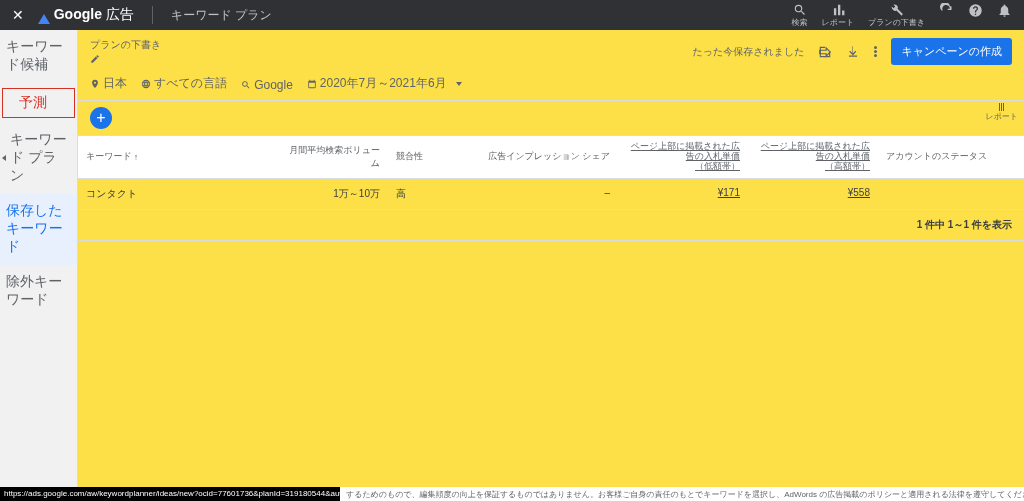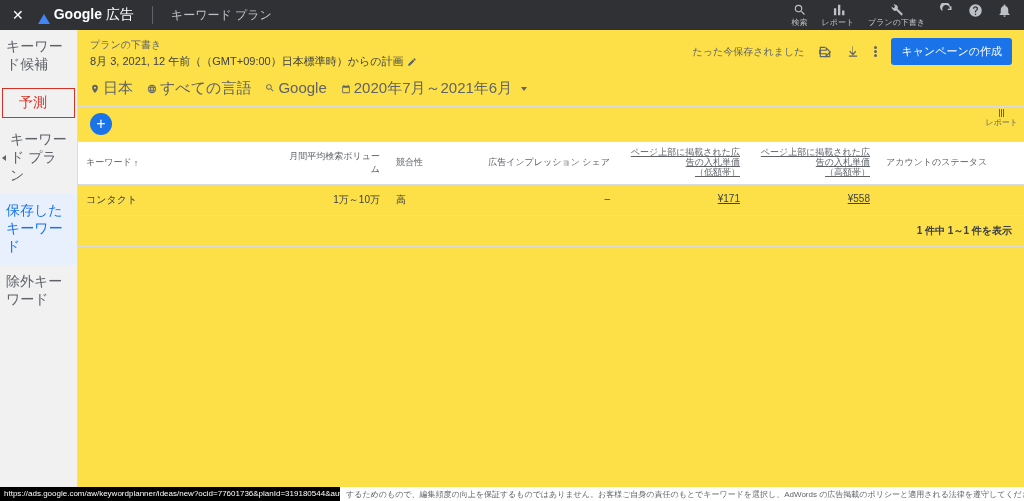--- a/index.html
+++ b/index.html
@@ -33,21 +33,21 @@
   .subhead .draft { font-size:10px; color:#5f6368; margin-bottom:2px; }
   .subhead .ts { font-size:11px; color:#3c4043; display:flex; align-items:center; gap:4px; }
   .subhead .pencil { width:10px; height:10px; fill:#5f6368; cursor:pointer; }
   .subhead .right2 { display:flex; align-items:center; gap:14px; }
   .subhead .saved { font-size:10px; color:#5f6368; }
   .subhead .ibtn { width:14px; height:14px; fill:#5f6368; cursor:pointer; }
   .subhead .more { font-size:16px; color:#5f6368; line-height:1; cursor:pointer; display:flex; flex-direction:column; align-items:center; gap:1px;}
   .subhead .more span{width:3px;height:3px;background:#5f6368;border-radius:50%;}
   .subhead .cta { background:#1a73e8; color:#fff; border:none; padding:6px 10px; border-radius:3px; font-size:11px; cursor:pointer; }
   
-  .filters { padding: 6px 12px 8px; border-bottom:1px solid #dadce0; display:flex; align-items:flex-start; gap:14px; font-size:15px; color:#5f6368; }
+  .filters { padding: 6px 12px 8px; border-bottom:1px solid #dadce0; display:flex; align-items:flex-end; gap:14px; font-size:12px; color:#5f6368; }
   .filters .chip { display:flex; align-items:center; gap:3px; }
   .filters svg { width:10px; height:10px; fill:#5f6368; }
   .filters .cal { cursor:pointer; }
   .filters .cal .chev { width:0;height:0;border-left:3px solid transparent;border-right:3px solid transparent;border-top:4px solid #5f6368; display:inline-block; margin-left:6px;}
   
   .fabrow { display:flex; align-items:center; padding:6px 12px; position:relative;}
   .fab { width:22px; height:22px; border-radius:50%; background:#1a73e8; color:#fff; font-size:16px; display:flex; align-items:center; justify-content:center; cursor:pointer; }
   .fabrow .rt { position:absolute; right:6px; top:2px; font-size:8px; color:#5f6368; text-align:center; line-height:1.2;}
   .fabrow .rt .bars { display:flex; gap:1px; justify-content:center; margin-bottom:1px;}
   .fabrow .rt .bars i{width:1px;height:8px;background:#5f6368;display:inline-block;}
@@ -123,21 +123,20 @@
     <div class="item sub">キーワード プラン</div>
     <div class="item selected">保存したキーワード</div>
     <div class="item">除外キーワード</div>
   </div>
 
   <div class="main">
     <div class="subhead">
       <div class="titles">
         <div class="draft">プランの下書き</div>
         <div class="ts">
-          <span>8月 3, 2021, 12 午前（（GMT+09:00）日本標準時）からの計画</span>
           <svg class="pencil" viewBox="0 0 24 24">
               <path d="M3 17.25V21h3.75L17.81 9.94l-3.75-3.75zM20.71 7.04a1 1 0 000-1.41l-2.34-2.34a1 1 0 00-1.41 0l-1.83 1.83 3.75 3.75z"></path>
             </svg>
         </div>
       </div>
       <div class="right2">
         <span class="saved">たった今保存されました</span>
         <svg class="ibtn" viewBox="0 0 24 24">
             <path d="M14 9V5l7 7-7 7v-4H3V9z" fill="none" stroke="#5f6368" stroke-width="2"></path>
             <path d="M12 3v2H5v14h14v-7h2v9H3V3z"></path>

